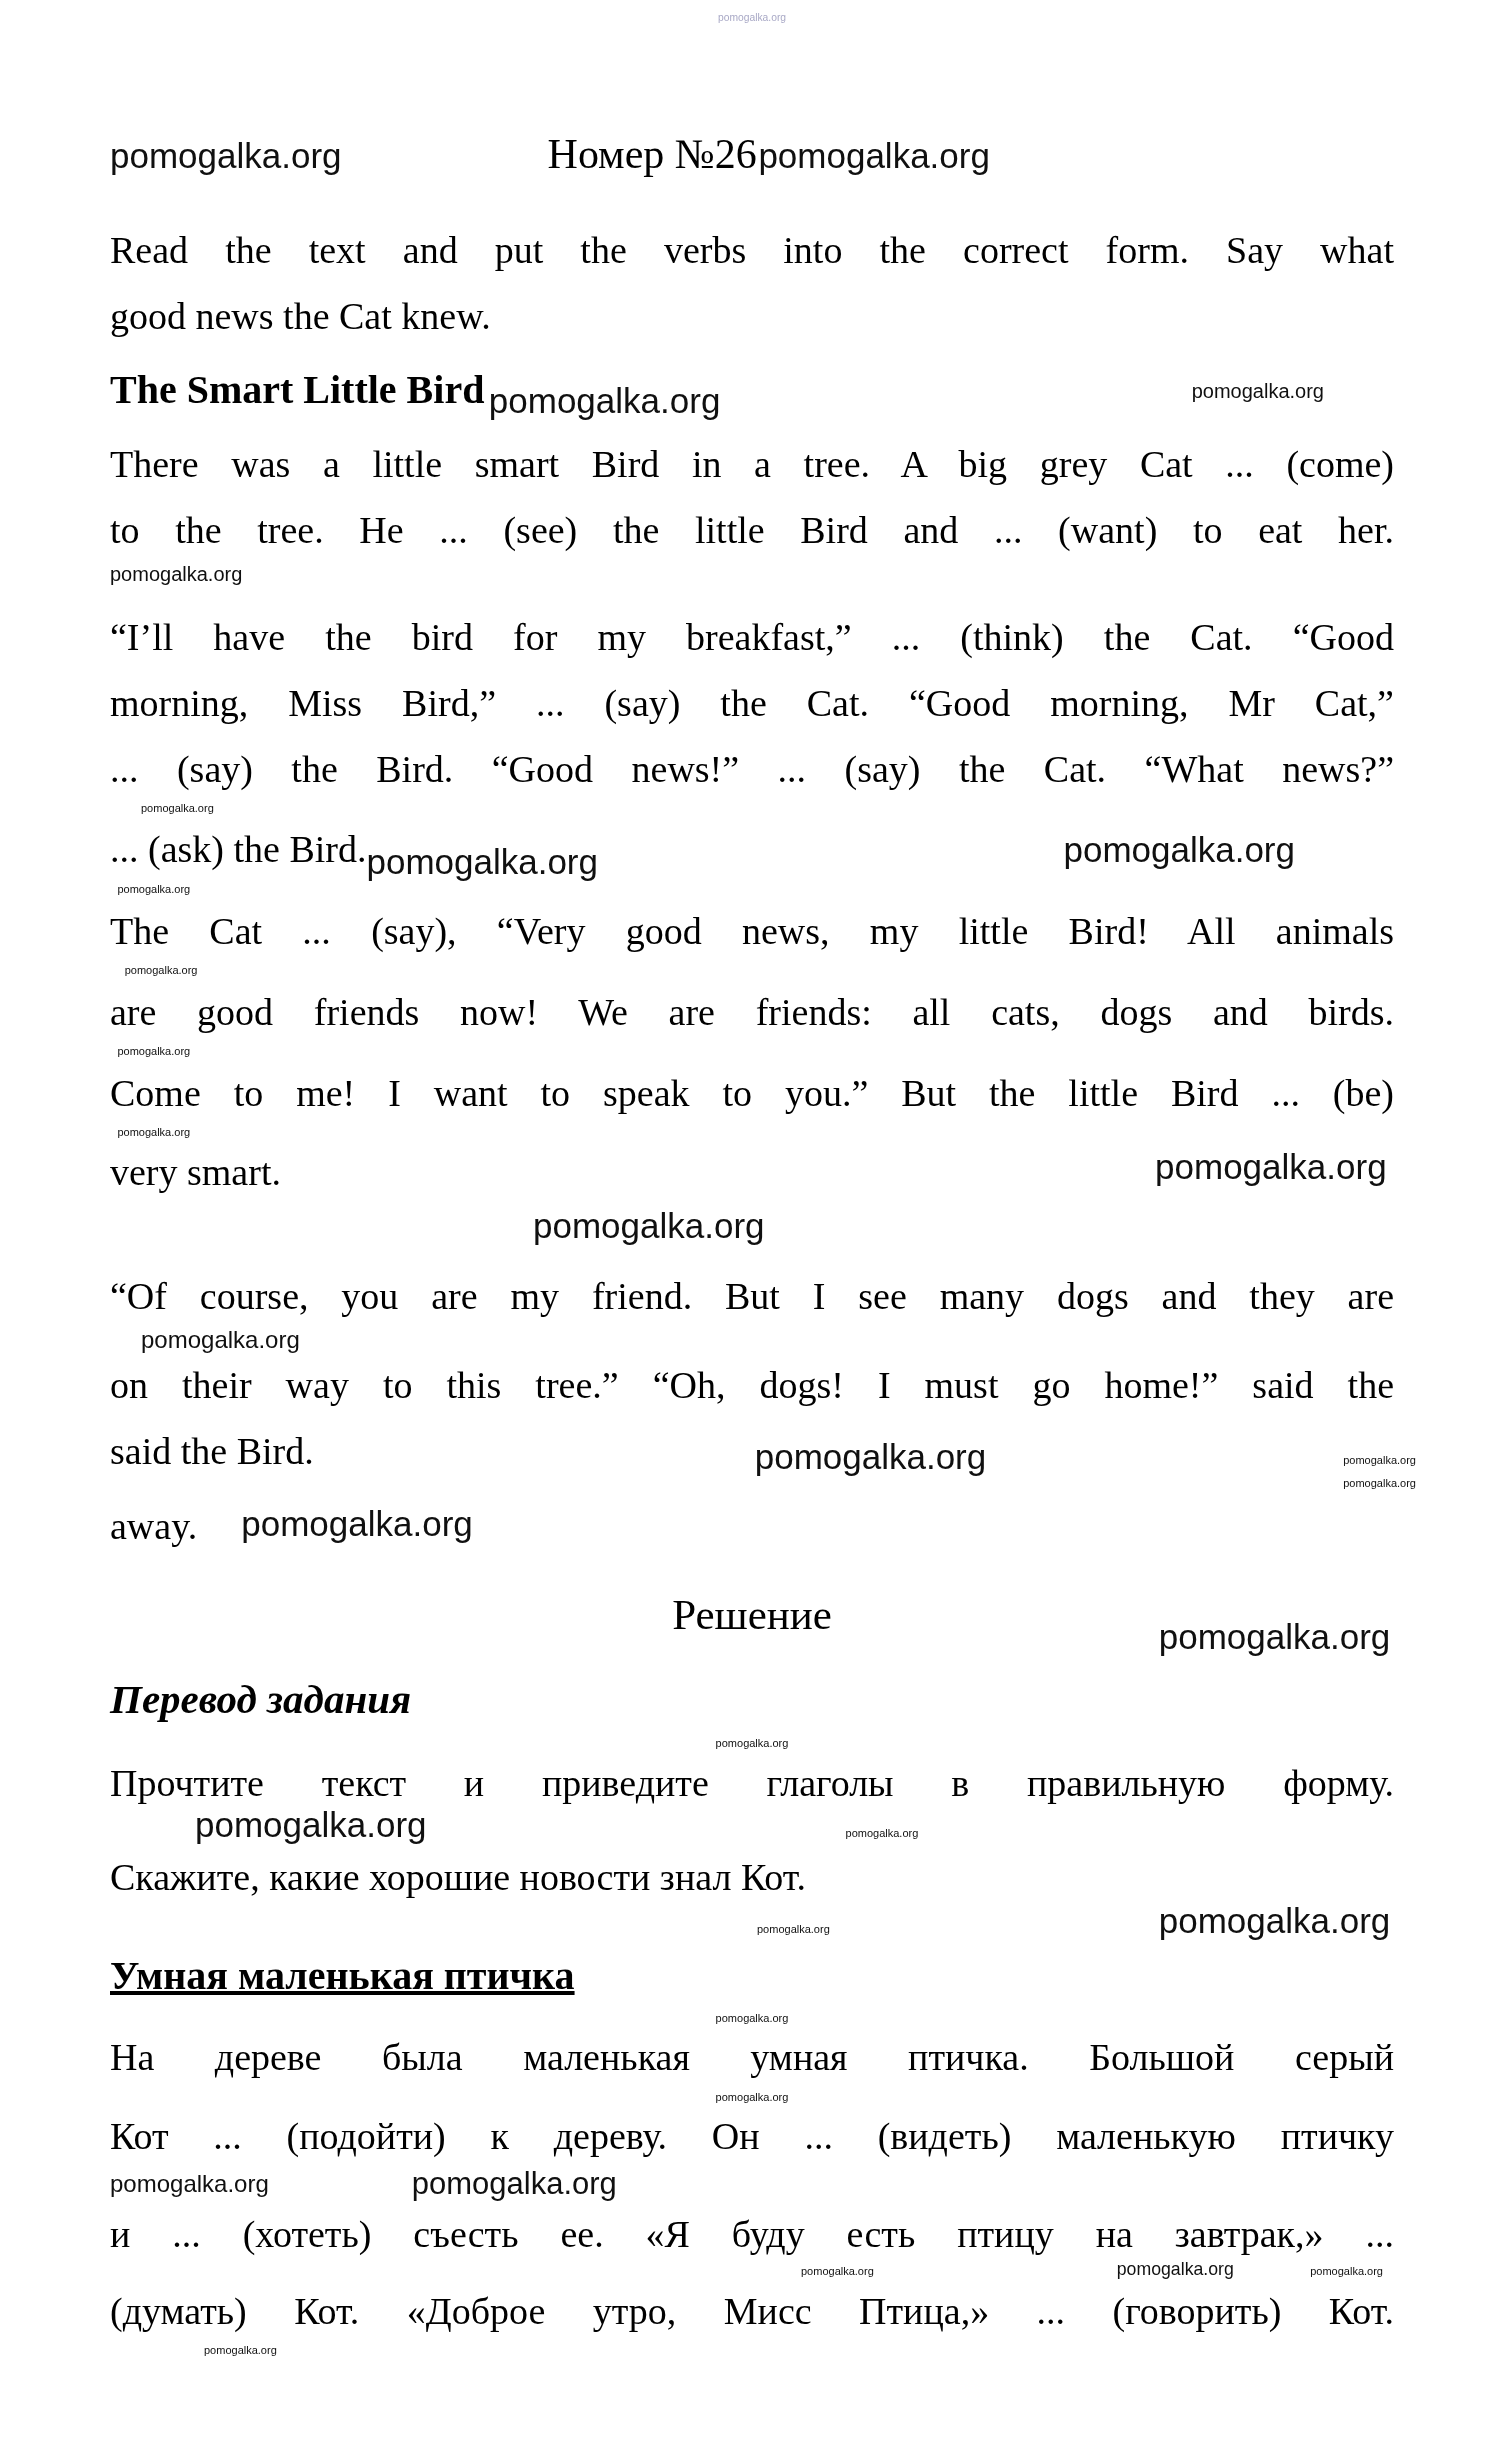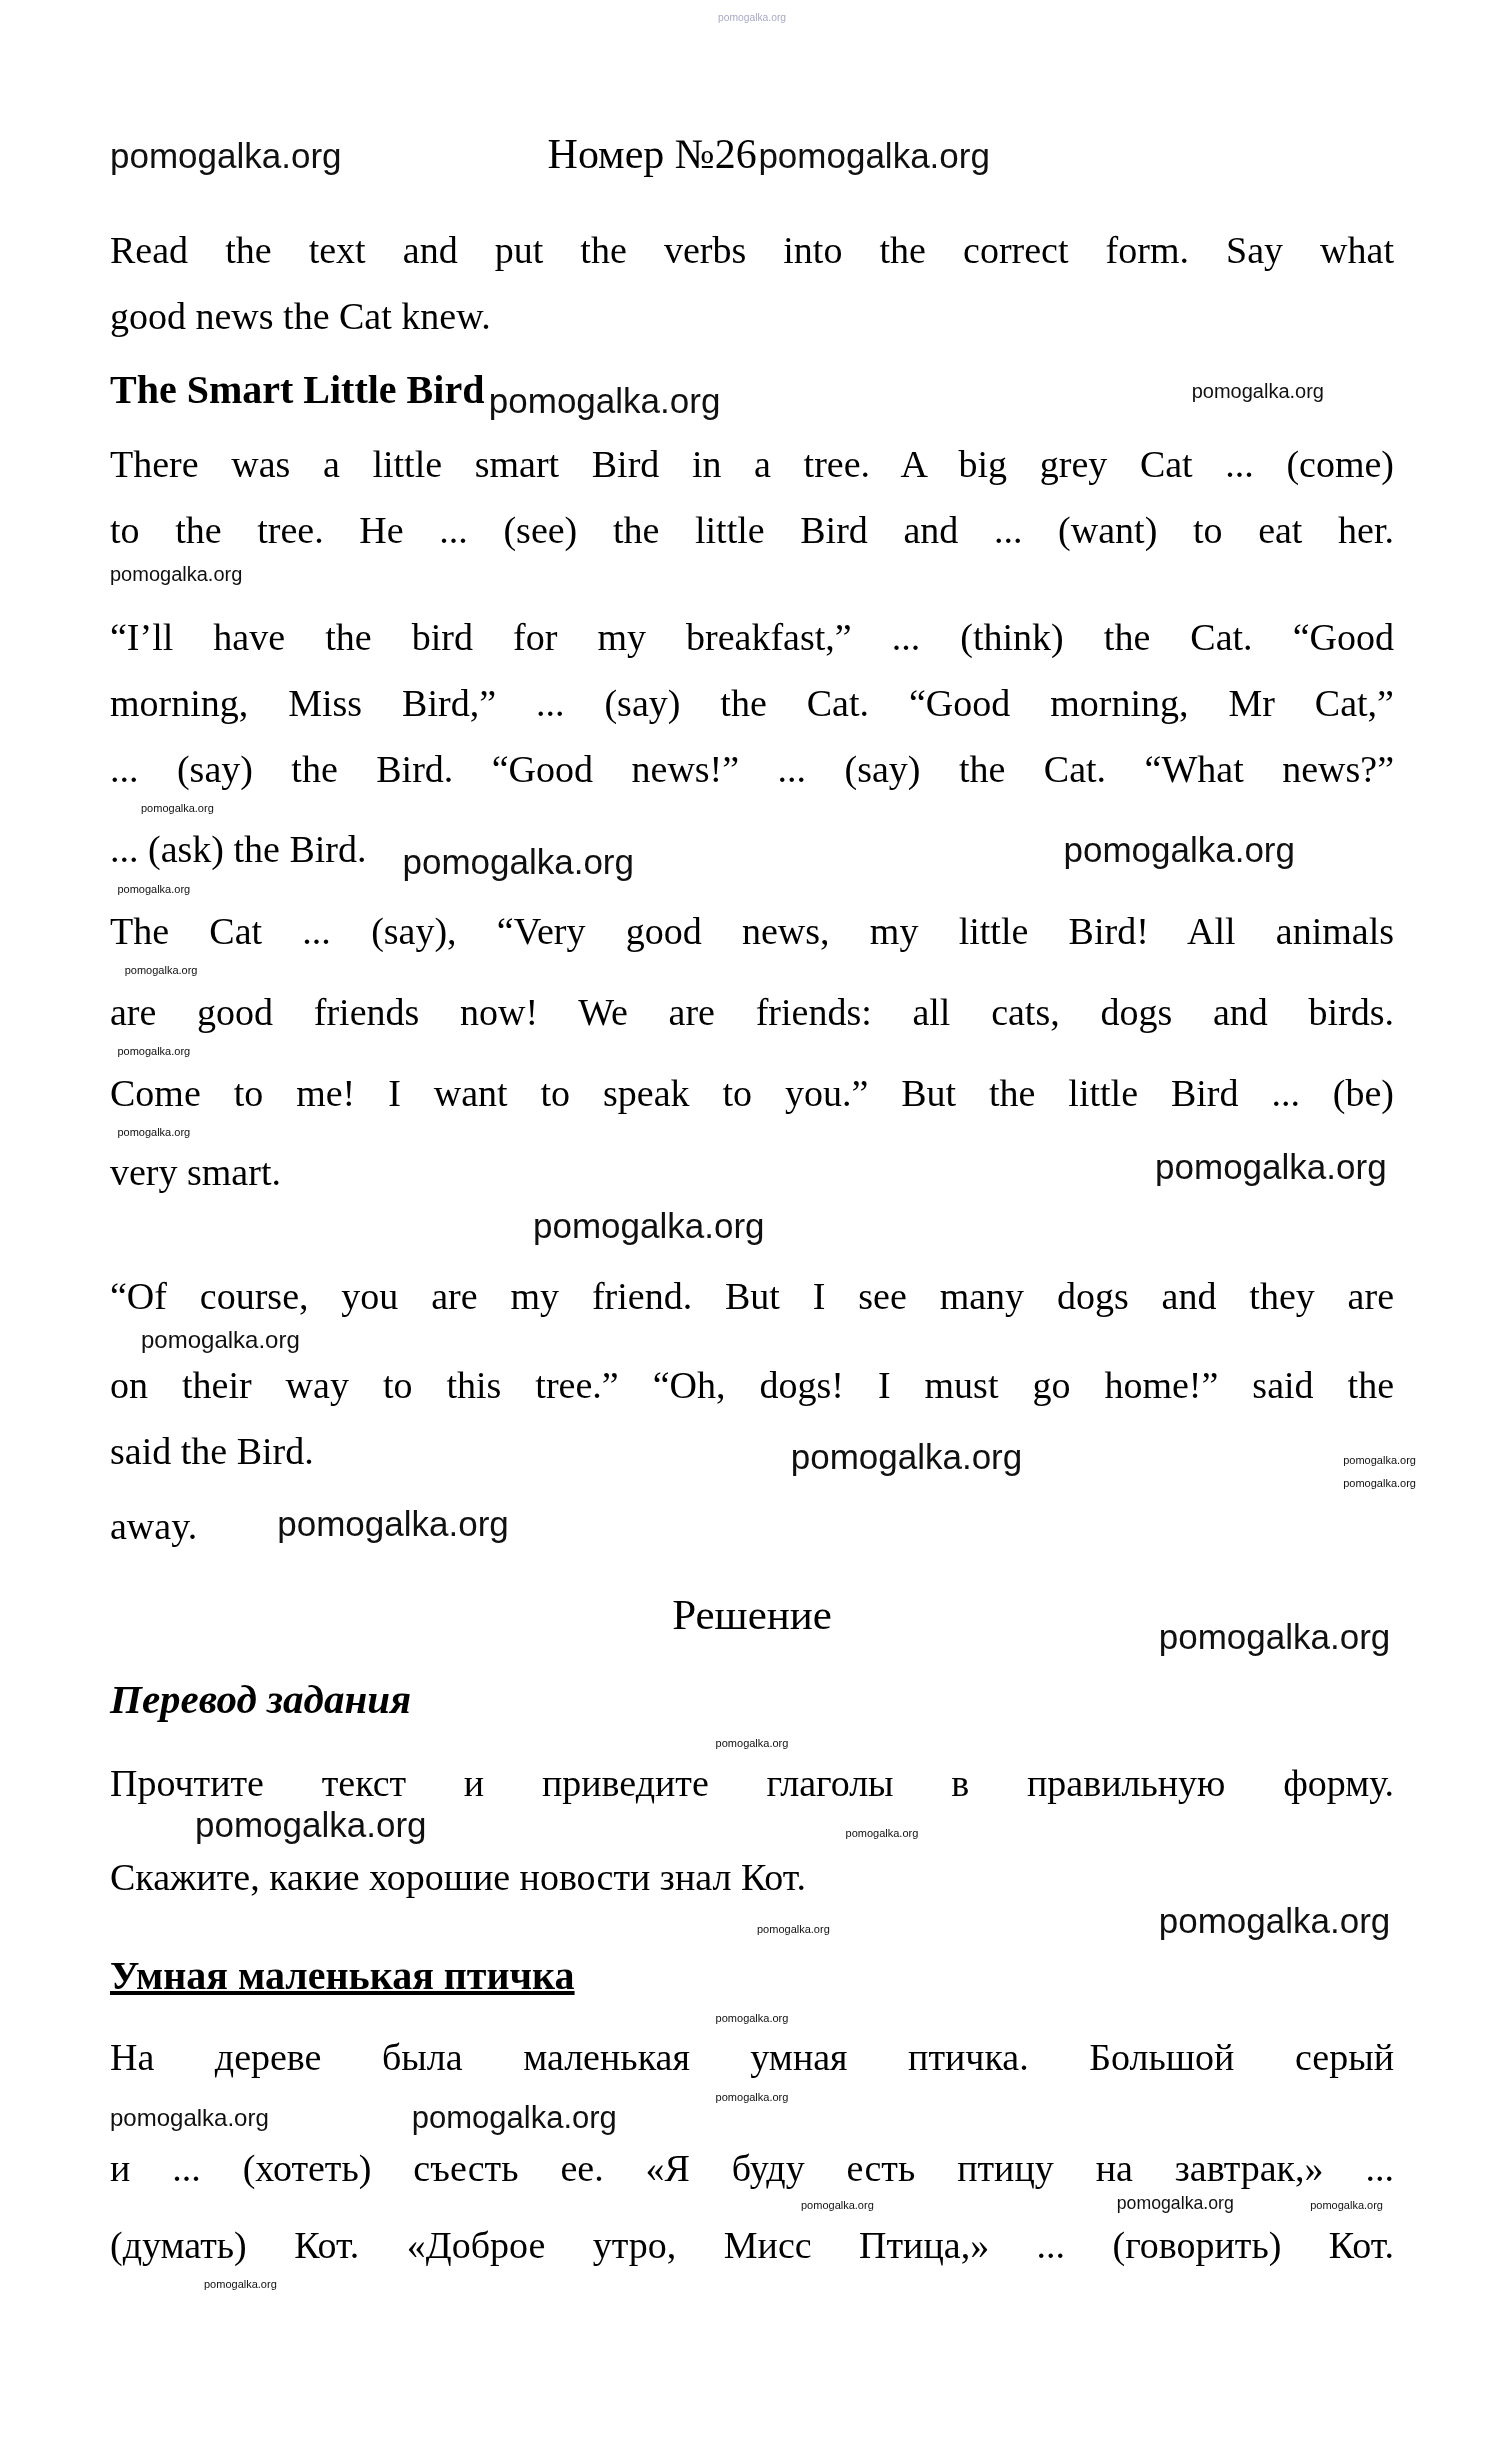--- a/index.html
+++ b/index.html
@@ -21,21 +21,21 @@
   .top-wm { text-align:center; height:26.5px; padding-top:2.9px; }
 
   .header-row { display:flex; align-items:baseline; margin-top:71px; }
   .header-title { font-size:42px; line-height:44px; margin-left:206px; margin-right:1.5px;margin-top:27px; }
 
   .para { margin-top:41px; }
   .line { font-size:38px; line-height:66px; }
   .jl { text-align:justify; text-align-last:justify; }
   .rel { position:relative; }
 
-  .row { display:flex; align-items:baseline; font-size:38px; line-height:66px;gap:36px; }
+  .row { display:flex; align-items:baseline; font-size:38px; line-height:66px; }
 
   .title-row { margin-top:5.9px; font-size:40px; line-height:70px; display:flex; align-items:baseline; }
   .story-title { font-weight:700; font-size:40px; }
 
   .wm-row { display:flex; align-items:baseline; }
   .wm-row.center { display:block; text-align:center; }
 
   .sol-row { position:relative; text-align:center; font-size:43px; line-height:74px; margin-top:17.7px; }
   .trans-heading { font-size:41px; font-weight:700; font-style:italic; line-height:74px; margin-top:10.3px; }
   .ru-title { font-size:40px; font-weight:700; line-height:70px;text-decoration:underline; }
@@ -172,20 +172,21 @@
   <div class="wm-row center" style="height:13.2px;">
     <span class="wm wm-xs">pomogalka.org</span>
   </div>
 
   <div class="line jl">На дереве была маленькая умная птичка. Большой серый</div>
 
   <div class="wm-row center" style="height:13.2px;">
     <span class="wm wm-xs">pomogalka.org</span>
   </div>
 
+  <div class="line jl">Кот ... (подойти) к дереву. Он ... (видеть) маленькую птичку</div>
 
   <div class="wm-row" style="height:37px; margin-top:-5.9px;">
     <span class="wm wm-md">pomogalka.org</span>
     <span class="wm wm-lg" style="margin-left:143px; position:relative; top:2.9px;">pomogalka.org</span>
   </div>
 
   <div class="line jl">и ... (хотеть) съесть ее. «Я буду есть птицу на завтрак,» ...</div>
 
   <div class="wm-row" style="height:19px; margin-top:-7.4px;">
     <span class="wm wm-xs" style="margin-left:691px;">pomogalka.org</span>

